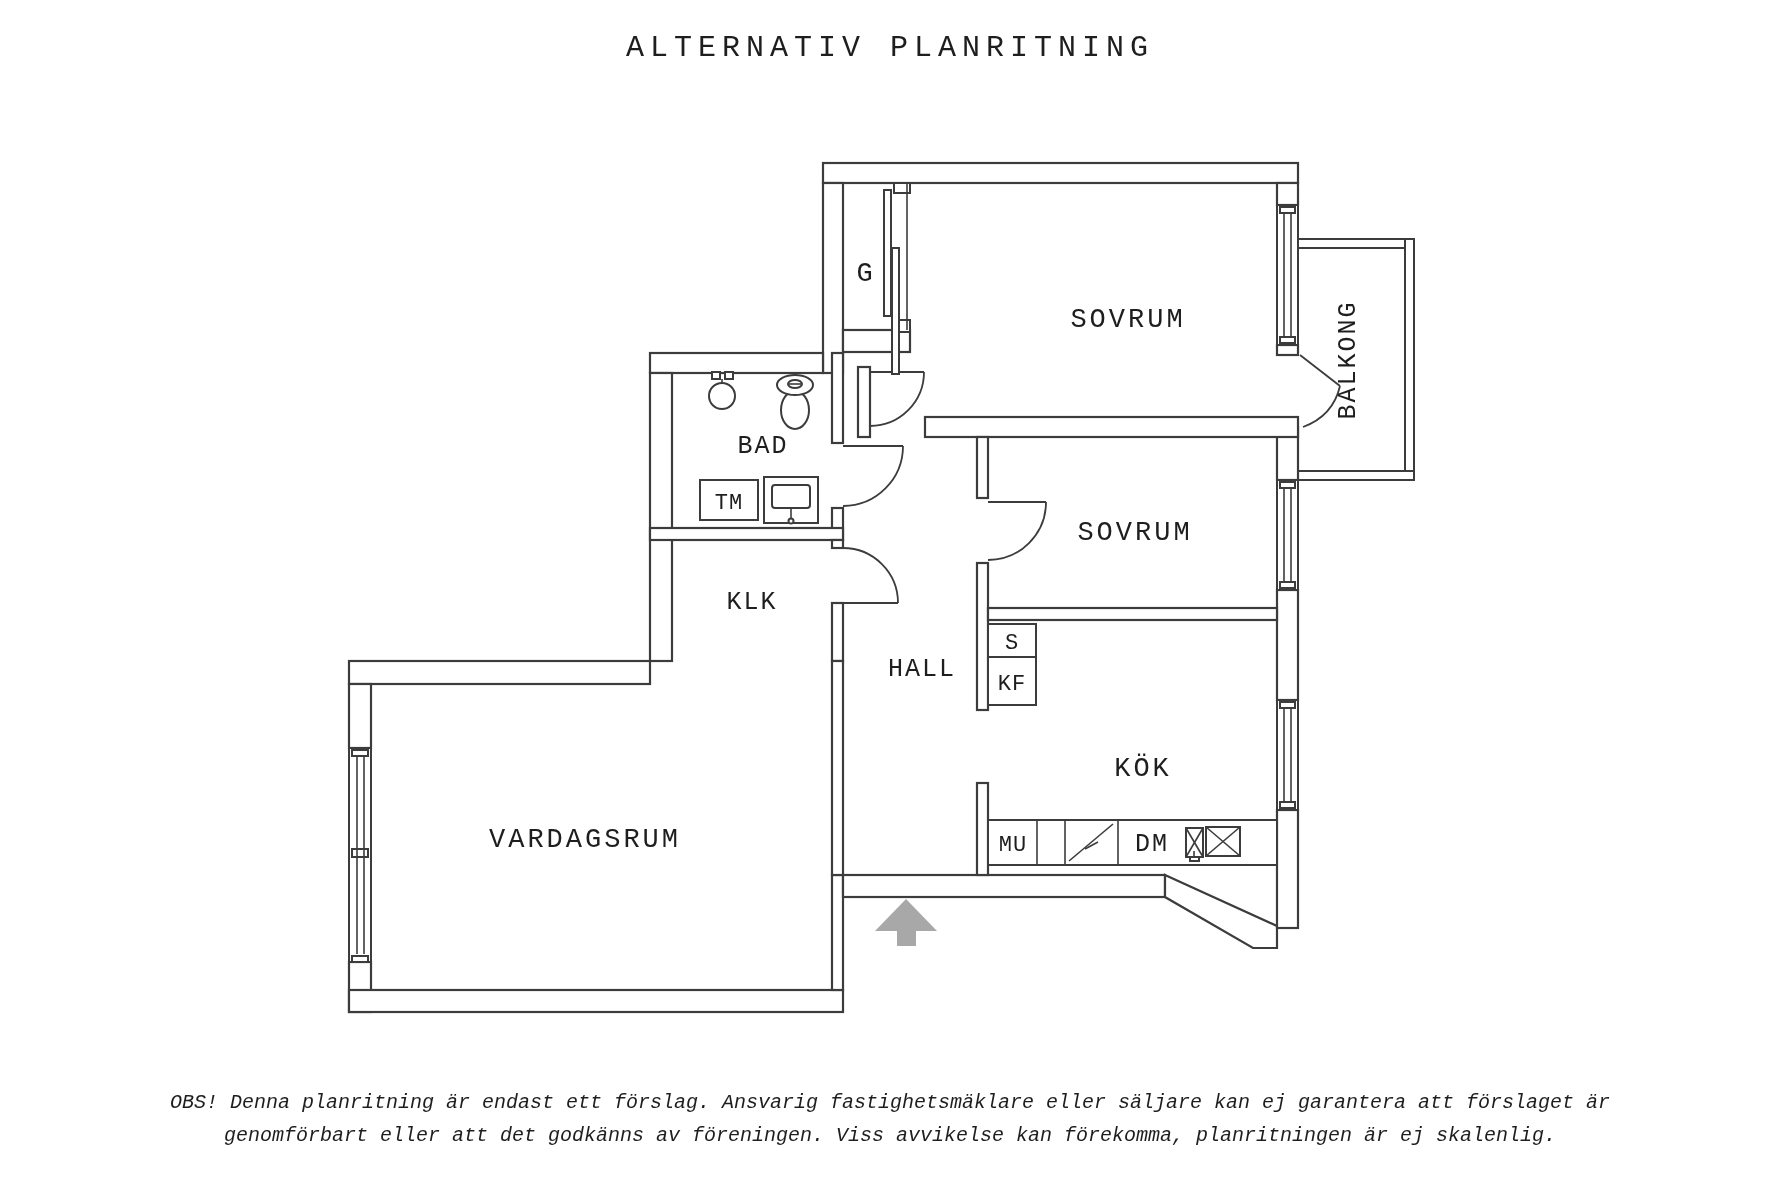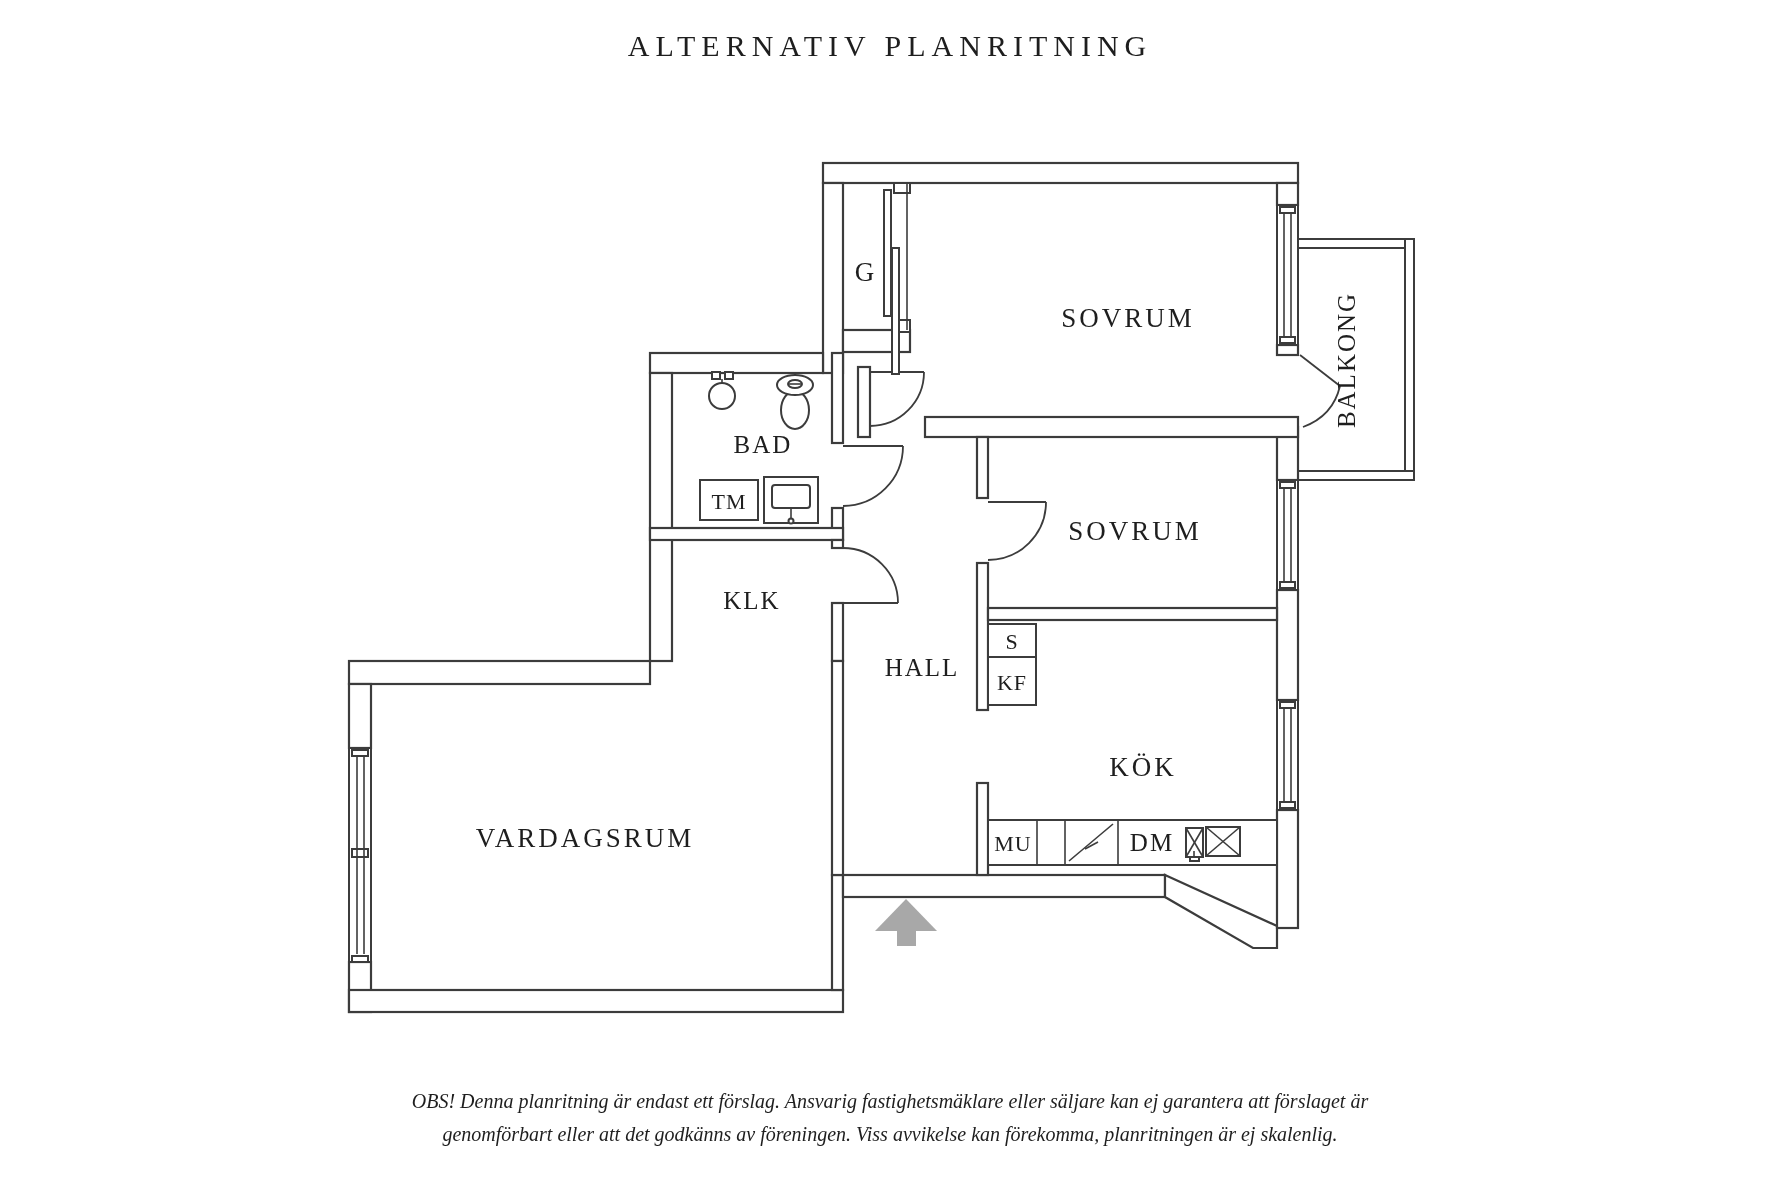--- a/index.html
+++ b/index.html
@@ -1,17 +1,17 @@
 <!DOCTYPE html>
 <html><head>
 <meta charset="utf-8">
 <style>
   html,body{margin:0;padding:0;background:#ffffff;}
   body{width:1780px;height:1187px;position:relative;font-family:"Liberation Serif","DejaVu Serif",serif;}
-  #plan-wrap{position:absolute;inset:0;}
+  #plan-wrap{position:absolute;inset:0;font-family:Liberation Mono, monospace;}
   svg{display:block;}
   .wall{fill:#ffffff;stroke:#3c3c3c;stroke-width:2.2;}
   .thin{fill:#ffffff;stroke:#3c3c3c;stroke-width:2;}
   .arc{stroke:#3c3c3c;stroke-width:1.8;fill:none;}
   .fix{fill:#ffffff;stroke:#3c3c3c;stroke-width:2;}
   .sym{stroke:#3c3c3c;stroke-width:1.6;fill:none;}
   text{fill:#1e1e1e;}
   .room-lbl{font-size:27px;letter-spacing:3px;}
   .mid-lbl{font-size:25px;letter-spacing:2px;}
   .sm-lbl{font-size:22px;letter-spacing:1px;}

